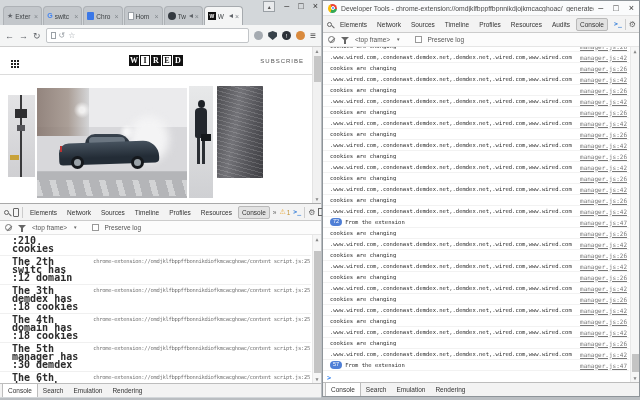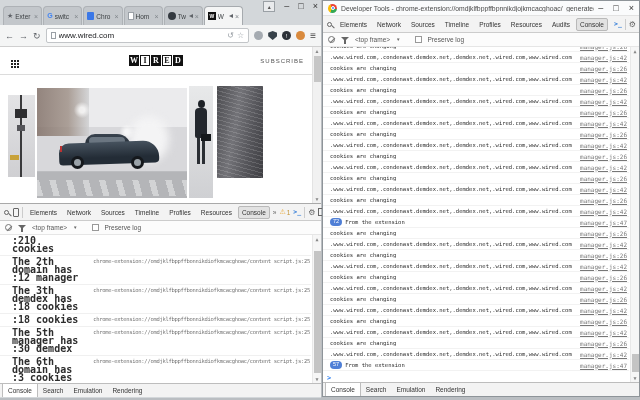--- a/index.html
+++ b/index.html
@@ -215,21 +215,20 @@
       <span class="tclose">×</span>
     </div>
   </div>
 
   <div class="navbar">
     <span class="navbtn">←</span>
     <span class="navbtn">→</span>
     <span class="navbtn">↻</span>
     <div class="urlbox">
       <span class="url-doc"></span>
-      <span class="urltext">www.wired.com</span>
       <span class="urlicon">↺</span>
       <span class="urlicon">☆</span>
     </div>
     <div class="extrow">
       <span class="ext-gray"></span>
       <span class="ext-shield"></span>
       <span class="ext-bang">!</span>
       <span class="ext-orange"></span>
       <span class="menu-ico">≡</span>
     </div>
@@ -330,36 +329,37 @@
           <div class="lrow">
             <div class="ltext">
               <div>:210 cookies</div>
               <div></div>
             </div>
 
           </div>
 
           <div class="lrow">
             <div class="ltext">
-              <div>The 2th domain has</div>
-              <div>:12 manager</div>
+              <div>The 2th switc has</div>
+              <div>:12 domain</div>
             </div>
             <span class="llink">chrome-extension://omdjklfbppffbonnikdiofkmcacghoac/content_script.js:25</span>
           </div>
 
           <div class="lrow">
             <div class="ltext">
               <div>The 3th demdex has</div>
               <div>:18 cookies</div>
             </div>
             <span class="llink">chrome-extension://omdjklfbppffbonnikdiofkmcacghoac/content_script.js:25</span>
           </div>
 
           <div class="lrow">
             <div class="ltext">
+              <div>The 4th domain has</div>
               <div>:18 cookies</div>
             </div>
             <span class="llink">chrome-extension://omdjklfbppffbonnikdiofkmcacghoac/content_script.js:25</span>
           </div>
 
           <div class="lrow">
             <div class="ltext">
               <div>The 5th manager has</div>
               <div>:30 demdex</div>
             </div>

